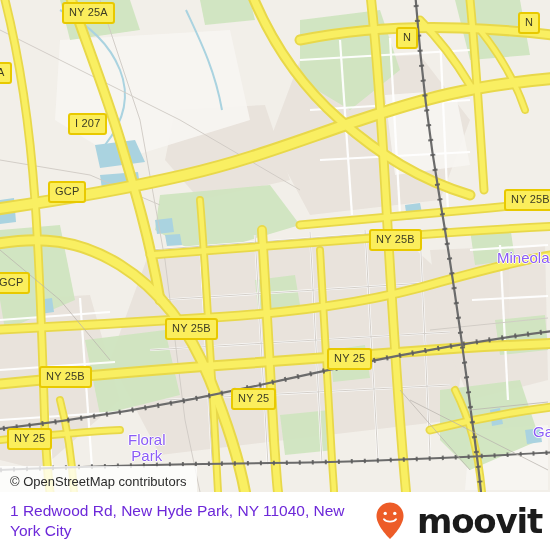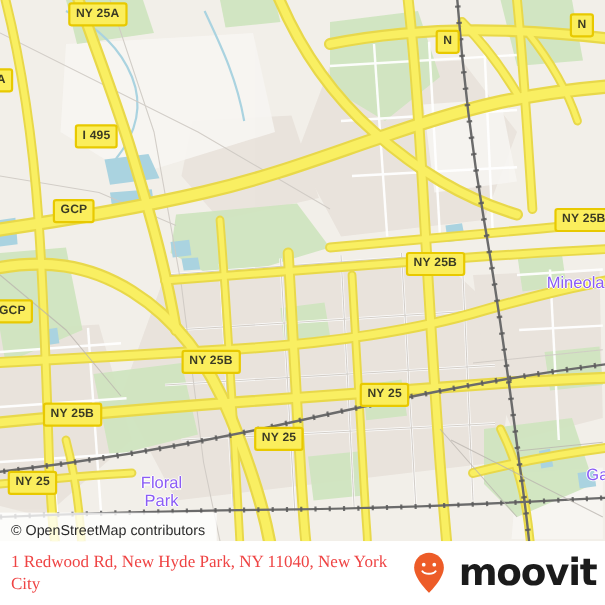--- a/index.html
+++ b/index.html
@@ -38,21 +38,21 @@
   }
 
   
   .shield {
     position: absolute;
     background: #fbee5c;
     border: 2px solid #e8c900;
     border-radius: 3px;
     color: #3b3b24;
     font-family: "Liberation Sans", sans-serif;
-    font-weight: bold;
+    font-weight: normal;
     font-size: 11px;
     line-height: 1;
     padding: 3px 5px 4px 5px;
     white-space: nowrap;
     letter-spacing: 0.2px;
     box-sizing: border-box;
   }
   .shield.small {
     font-size: 11px;
     padding: 3px 5px 4px 5px;
@@ -136,22 +136,22 @@
     width: 550px;
     height: 58px;
     background: #ffffff;
     display: flex;
     align-items: center;
     box-sizing: border-box;
     padding: 0 8px 0 10px;
   }
   #footer-address {
     flex: 1 1 auto;
-    color: #ef4444;
-    font-family: Liberation Serif, serif;
+    color: #6d28d9;
+    font-family: Liberation Sans, sans-serif;
     font-size: 15.5px;
     line-height: 20px;
     padding-right: 6px;
   }
   #footer-logo {
     flex: 0 0 auto;
     display: flex;
     align-items: center;
     gap: 12px;
   }
@@ -340,21 +340,21 @@
       <g stroke="#b9b4ae" stroke-width="1" fill="none" opacity="0.75">
         <path d="M400,390 L470,470"></path>
         <path d="M410,400 L548,470"></path>
         <path d="M470,410 L548,402"></path>
         <path d="M0,250 L60,300 L110,360"></path>
       </g>
     </svg>
 
     <div class="shield" style="left:62px;  top:2px;">NY 25A</div>
     <div class="shield" style="left:-10px; top:62px;">A</div>
-    <div class="shield" style="left:68px;  top:113px;">I 495</div>
+    <div class="shield" style="left:68px;  top:113px;">I 207</div>
     <div class="shield" style="left:48px;  top:181px;">GCP</div>
     <div class="shield" style="left:-8px;  top:272px;">GCP</div>
     <div class="shield" style="left:165px; top:318px;">NY 25B</div>
     <div class="shield" style="left:39px;  top:366px;">NY 25B</div>
     <div class="shield" style="left:7px;   top:428px;">NY 25</div>
     <div class="shield" style="left:231px; top:388px;">NY 25</div>
     <div class="shield" style="left:327px; top:348px;">NY 25</div>
     <div class="shield" style="left:369px; top:229px;">NY 25B</div>
     <div class="shield" style="left:504px; top:189px;">NY 25B</div>
     <div class="shield small" style="left:396px; top:27px;">N</div>

